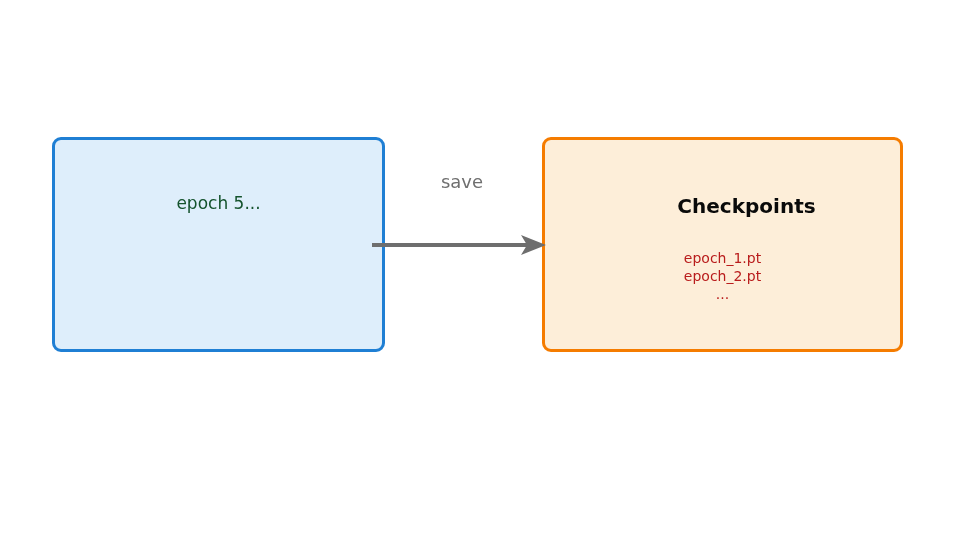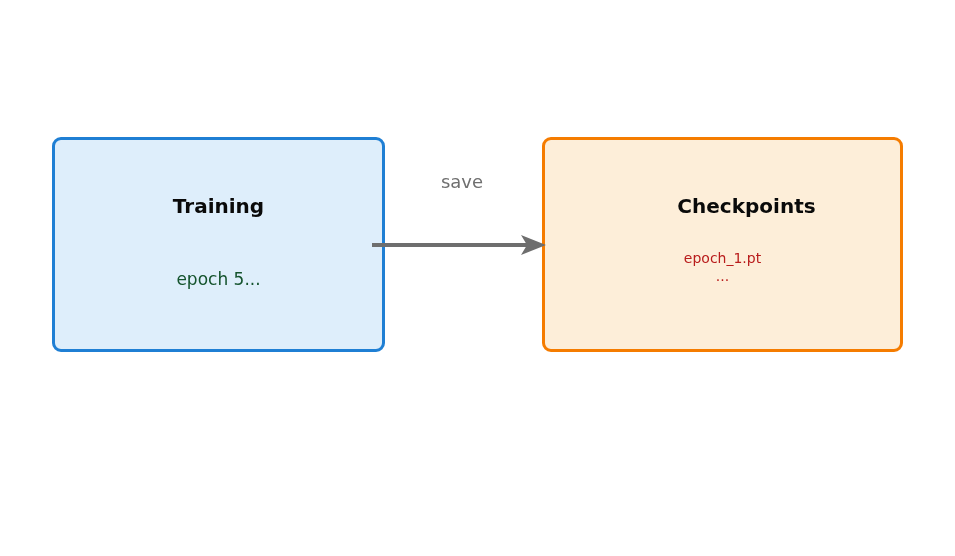--- a/index.html
+++ b/index.html
@@ -108,28 +108,28 @@
     top: 171px;
     width: 108px;
   }
 </style>
 </head>
 <body>
 
 <div id="canvas">
 
   <div class="node" id="node-training">
-    <div class="node-title">Training</div>
     <div class="node-subtitle">epoch 5...</div>
   </div>
 
   <div class="node" id="node-checkpoints">
     <div class="node-title">Checkpoints</div>
     <div class="file-list">
       <span class="file-item">epoch_1.pt</span>
+      <span class="file-item">epoch_2.pt</span>
       <span class="file-item">...</span>
     </div>
   </div>
 
   <svg id="edge-layer" viewBox="0 0 955 556" width="955" height="556">
     <g>
       <line x1="372" y1="245" x2="528" y2="245" stroke="#6e6e6e" stroke-width="4" stroke-linecap="butt"></line>
       <path d="M 546 245 L 521 235 L 527 245 L 521 255 Z" fill="#6e6e6e"></path>
     </g>
   </svg>

